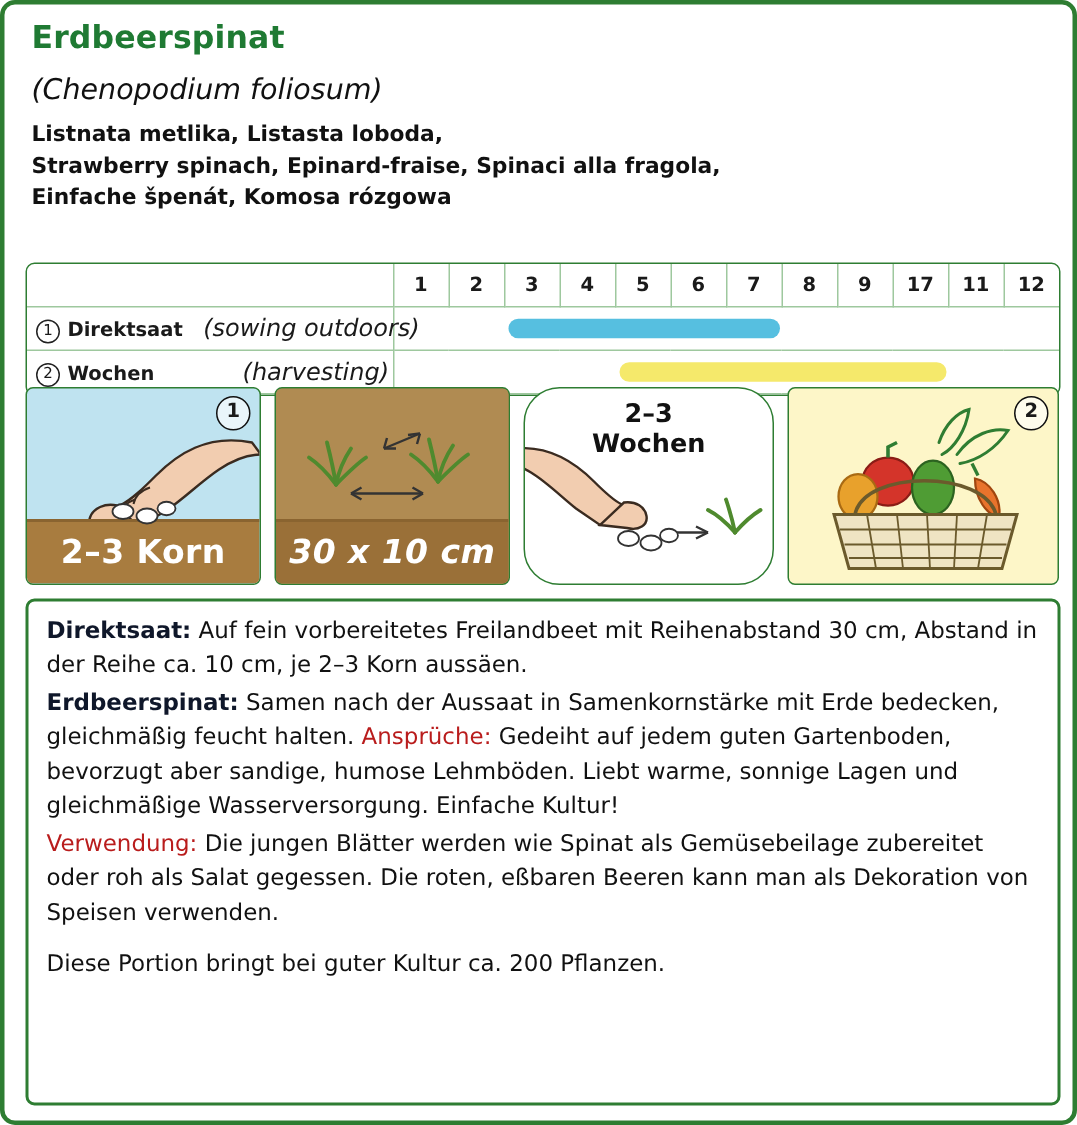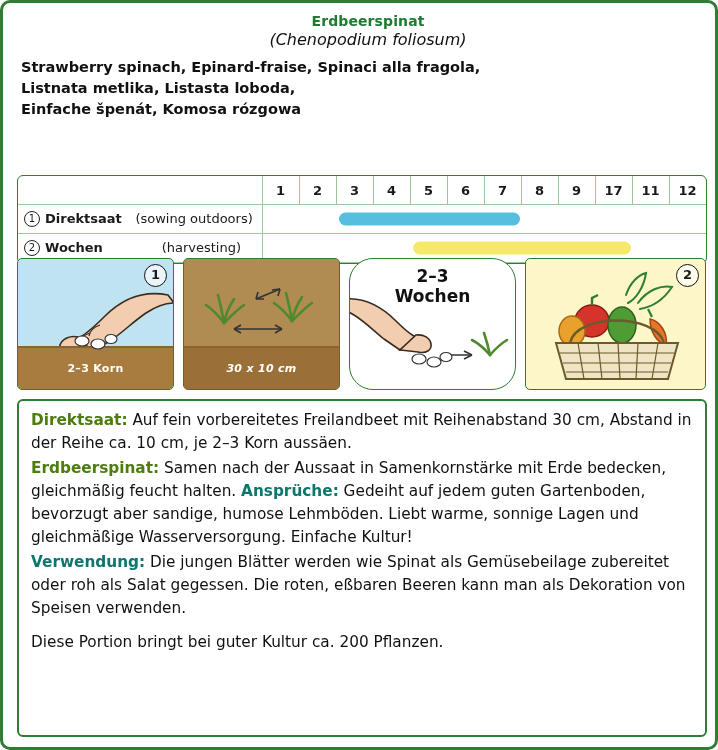--- a/index.html
+++ b/index.html
@@ -22,34 +22,32 @@
     border: 3px solid #2e7d32;
     border-radius: 10px;
     background: #ffffff;
   }
 
   
   .header {
     padding: 10px 0 0 18px;
   }
   .title {
-    font-size: 14px;
+    font-size: 21px;
     font-weight: bold;
     color: #1f7a33;
     letter-spacing: 0.1px;
     line-height: 1.15;
-    text-align: center;
   }
   .subtitle {
-    font-size: 16px;
+    font-size: 19px;
     font-style: italic;
     color: #111;
-    margin-top: 1px;
+    margin-top: 12px;
     line-height: 1.2;
-    text-align: center;
   }
   .names {
     margin-top: 8px;
     font-size: 14.5px;
     font-weight: bold;
     color: #111;
     line-height: 1.45;
   }
 
   
@@ -78,21 +76,22 @@
   .cal-label-cell {
     border-left: none !important;
     text-align: left;
     padding-left: 6px !important;
     font-size: 13.5px;
     font-weight: bold;
     white-space: nowrap;
   }
   .cal-label-cell .muted {
     font-weight: normal;
-    font-size: 13px;
+    font-size: 16px;
+    font-style: italic;
   }
   .cal-head-blank {
     border-top: none !important;
     border-left: none !important;
   }
   .month-head {
     text-align: center;
     font-weight: bold;
     font-size: 13.5px;
     border-top: none !important;
@@ -166,21 +165,21 @@
   }
   .ibox.b2 .soil-strip { background: #9a7038; }
   .caption {
     position: absolute;
     left: 0; right: 0; bottom: 0;
     height: 41px;
     display: flex;
     align-items: center;
     justify-content: center;
     color: #fff;
-    font-size: 11px;
+    font-size: 22px;
     font-weight: bold;
     letter-spacing: 0.3px;
   }
   .weeks {
     position: absolute;
     left: 0; right: 0; top: 8px;
     text-align: center;
     font-size: 17px;
     font-weight: bold;
     line-height: 1.15;
@@ -199,36 +198,36 @@
     box-sizing: border-box;
     padding: 8px 12px 6px 12px;
     background: #fff;
   }
   .para {
     font-size: 15.3px;
     line-height: 1.52;
     color: #111;
     margin-bottom: 1px;
   }
-  .kw { color: #4d7c0f; font-weight: bold; }
-  .kw-red { color: #0f766e; font-weight: bold; }
+  .kw { color: #0f172a; font-weight: bold; }
+  .kw-red { color: #b91c1c; font-weight: normal; }
   .para.last { margin-top: 11px; }
   svg { display: block; }
 </style>
 </head>
 <body>
 
 <div class="page">
 
   <div class="header">
     <div class="title">Erdbeerspinat</div>
     <div class="subtitle">(Chenopodium foliosum)</div>
     <div class="names">
+      <div>Listnata metlika, Listasta loboda,</div>
       <div>Strawberry spinach, Epinard-fraise, Spinaci alla fragola,</div>
-      <div>Listnata metlika, Listasta loboda,</div>
       <div>Einfache špenát, Komosa rózgowa</div>
     </div>
   </div>
 
   <div class="calendar-panel">
     <table class="cal-table">
       <colgroup>
         <col style="width:244px">
         <col span="12" style="width:37px">
       </colgroup>

